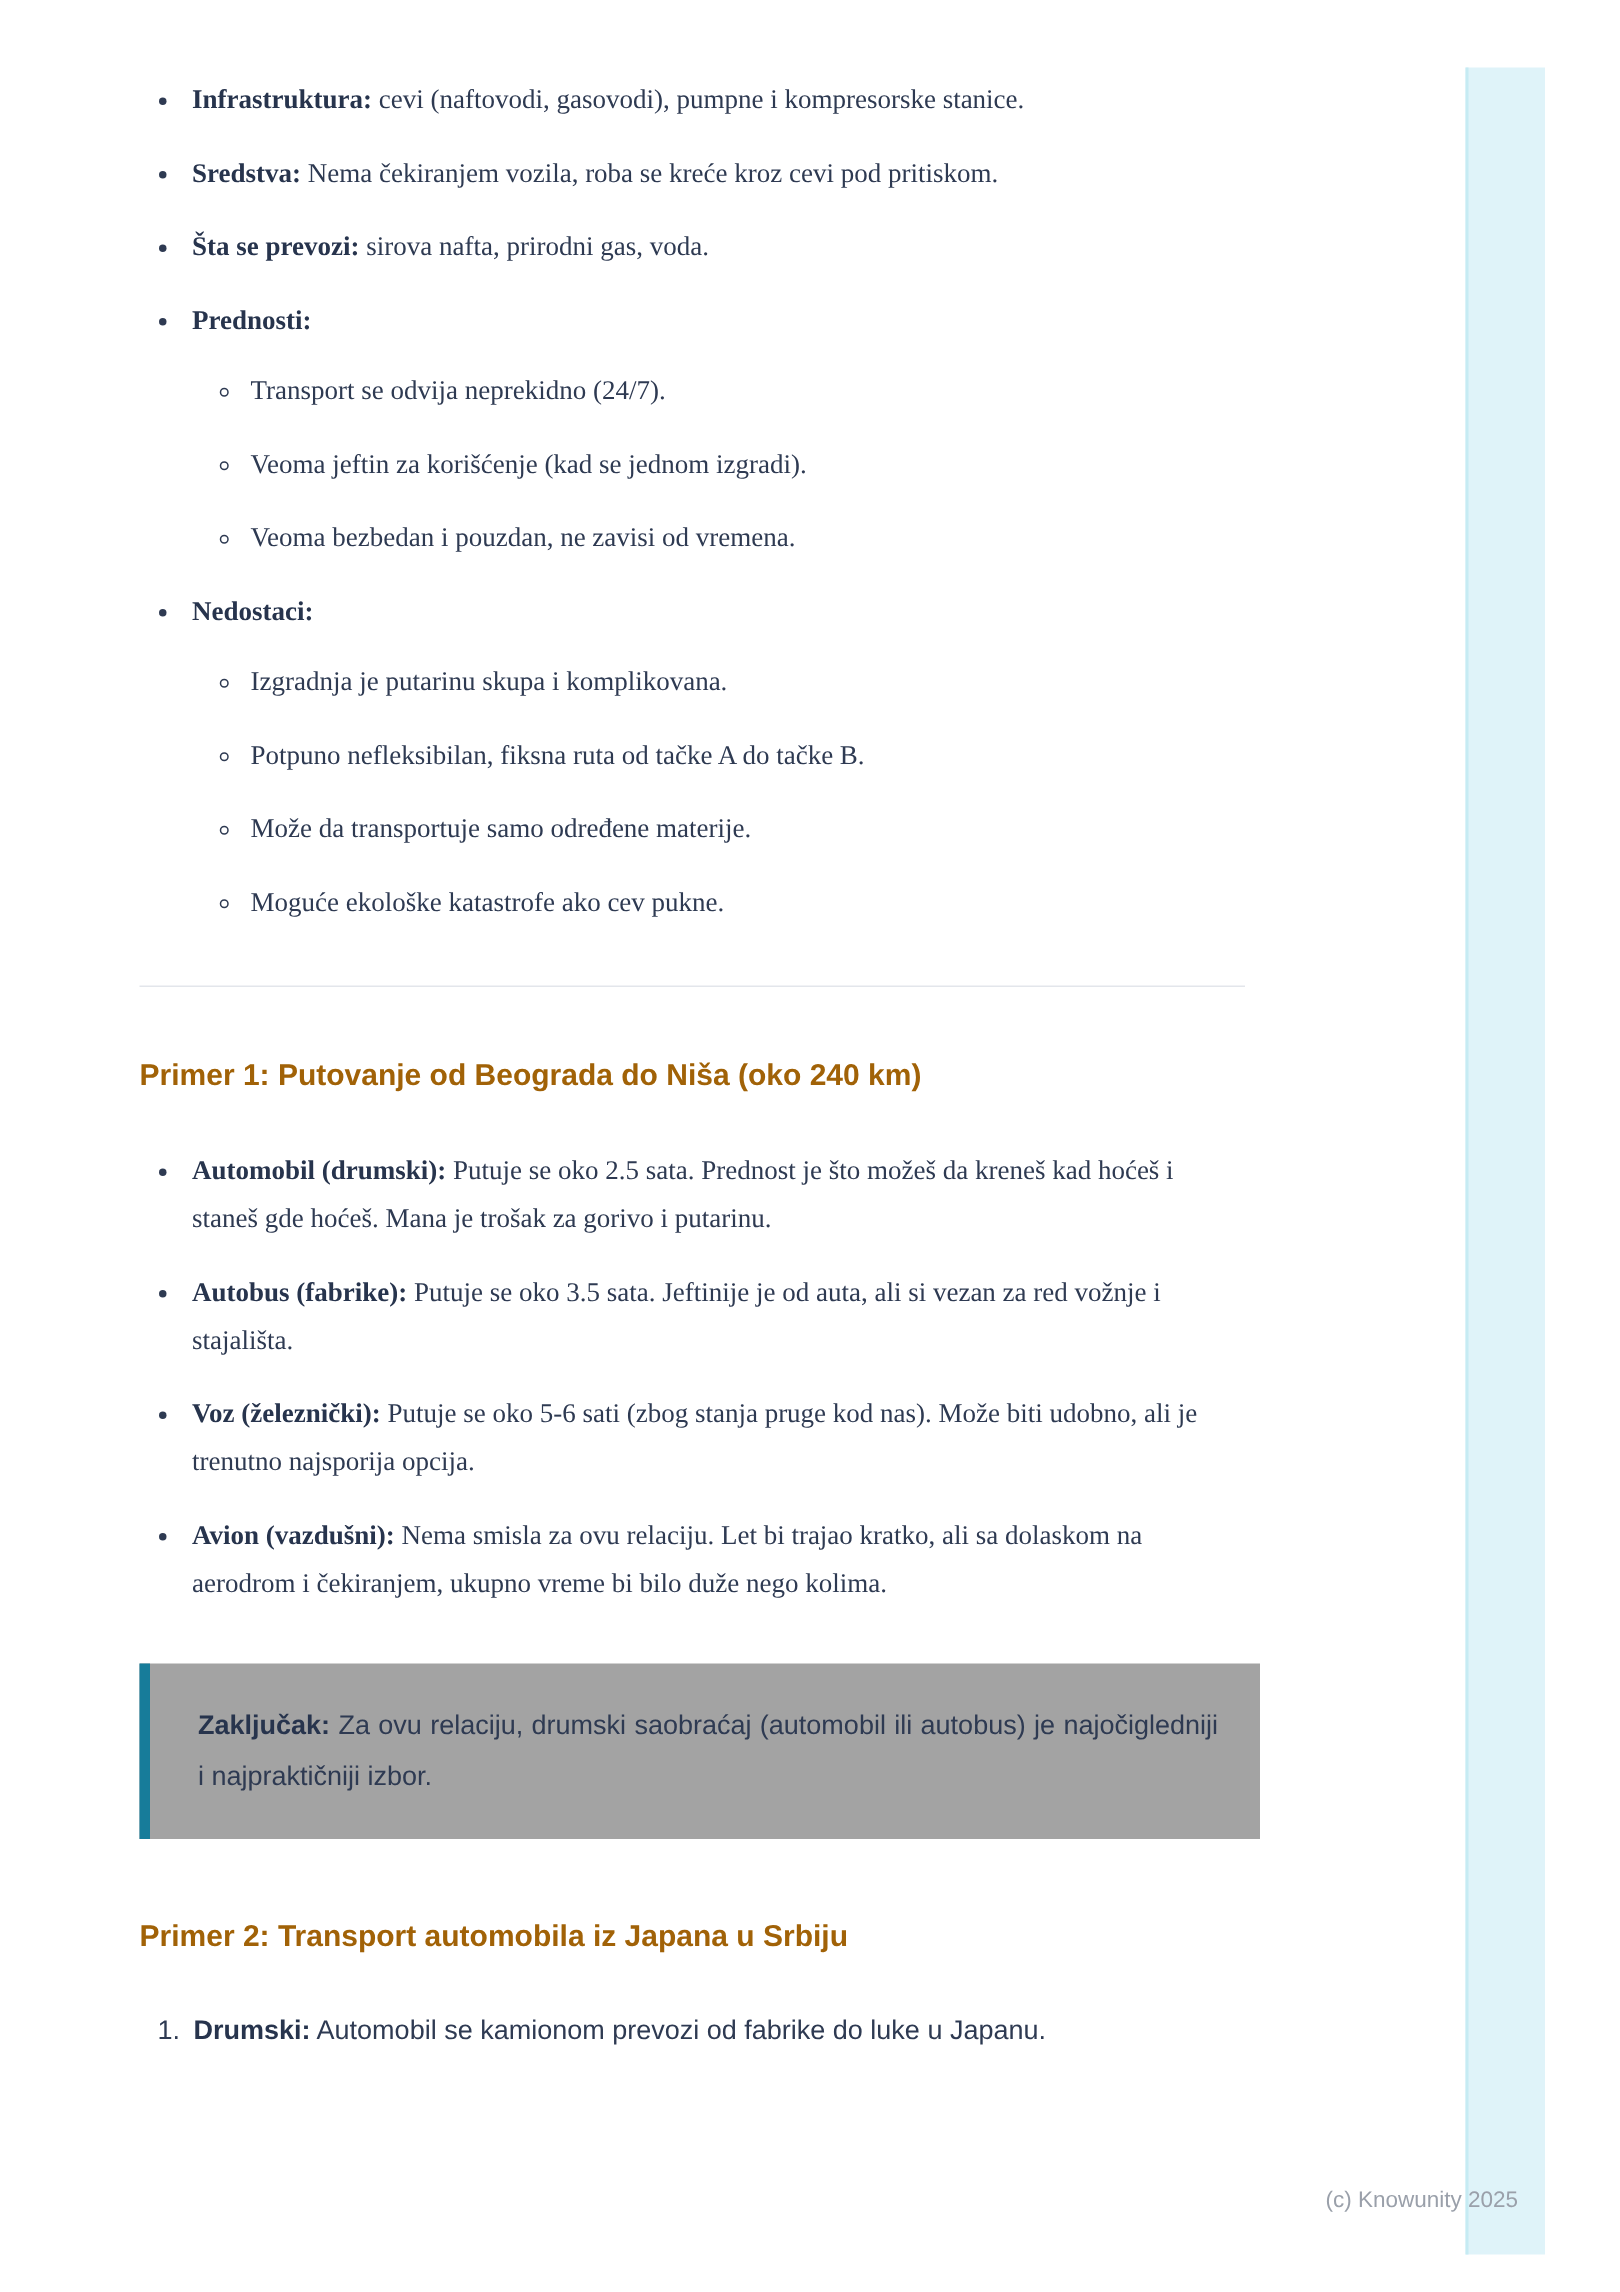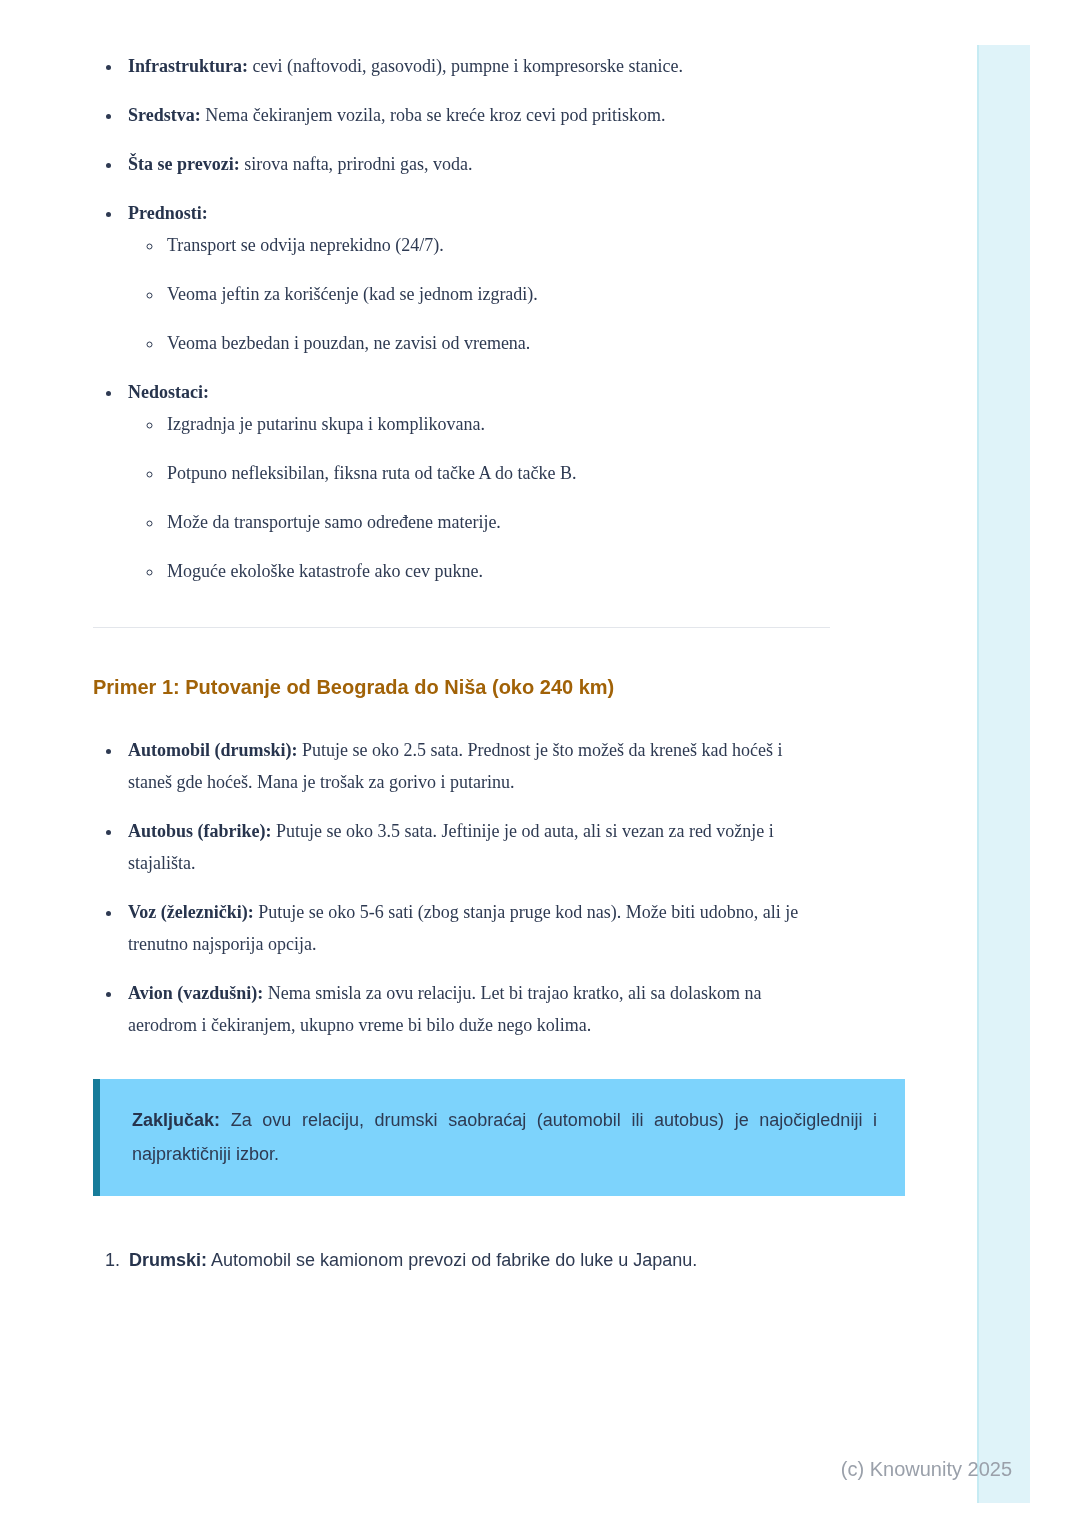--- a/index.html
+++ b/index.html
@@ -43,20 +43,21 @@
     max-width: 737px;
   }
   ul.main-list > li {
     margin-bottom: 17px;
     padding-left: 5px;
     font-family: Liberation Serif, serif;
   }
   ul.sub-list {
     list-style: circle;
     padding-left: 36px;
+    margin-top: 15px;
   }
   ul.sub-list > li {
     margin-bottom: 17px;
     padding-left: 3px;
   }
   hr.divider {
     border: none;
     border-top: 1px solid #e3e6eb;
     width: 737px;
     margin: 40px 0 42px 0;
@@ -69,42 +70,42 @@
     letter-spacing: 0.2px;
   }
   h2.sub-heading {
     font-size: 20px;
     font-weight: 700;
     color: #a16207;
     margin-bottom: 28px;
     max-width: 737px;
   }
   .callout {
-    background: #7dd3fc;
+    background: #a3a3a3;
     border-left: 7px solid #177c9a;
     padding: 25px 28px 25px 32px;
     margin: 38px 0 48px 0;
-    width: 812px;
+    width: 747px;
   }
   .callout p {
     text-align: justify;
     line-height: 1.85;
   }
   ol.num-list {
     list-style: none;
     padding-left: 12px;
     max-width: 737px;
   }
   ol.num-list > li { margin-bottom: 16px; }
   ol.num-list .num { margin-right: 9px; }
   .footer {
     position: absolute;
     top: 1458px;
     right: 68px;
-    font-size: 20px;
+    font-size: 15px;
     color: #9aa0aa;
   }
 </style>
 </head>
 <body>
 
 <div class="page">
 
   <div class="side-stripe"></div>
 
@@ -158,20 +159,21 @@
         <span class="b">Avion (vazdušni):</span><span> Nema smisla za ovu relaciju. Let bi trajao kratko, ali sa dolaskom na aerodrom i čekiranjem, ukupno vreme bi bilo duže nego kolima.</span>
       </li>
     </ul>
 
     <div class="callout">
       <p>
         <span class="b">Zaključak:</span><span> Za ovu relaciju, drumski saobraćaj (automobil ili autobus) je najočigledniji i najpraktičniji izbor.</span>
       </p>
     </div>
 
+    <h2 class="sub-heading">Primer 2: Transport automobila iz Japana u Srbiju</h2>
 
     <ol class="num-list">
       <li>
         <span class="num">1.</span><span class="b">Drumski:</span><span> Automobil se kamionom prevozi od fabrike do luke u Japanu.</span>
       </li>
     </ol>
 
   </div>
 
   <div class="footer">(c) Knowunity 2025</div>

